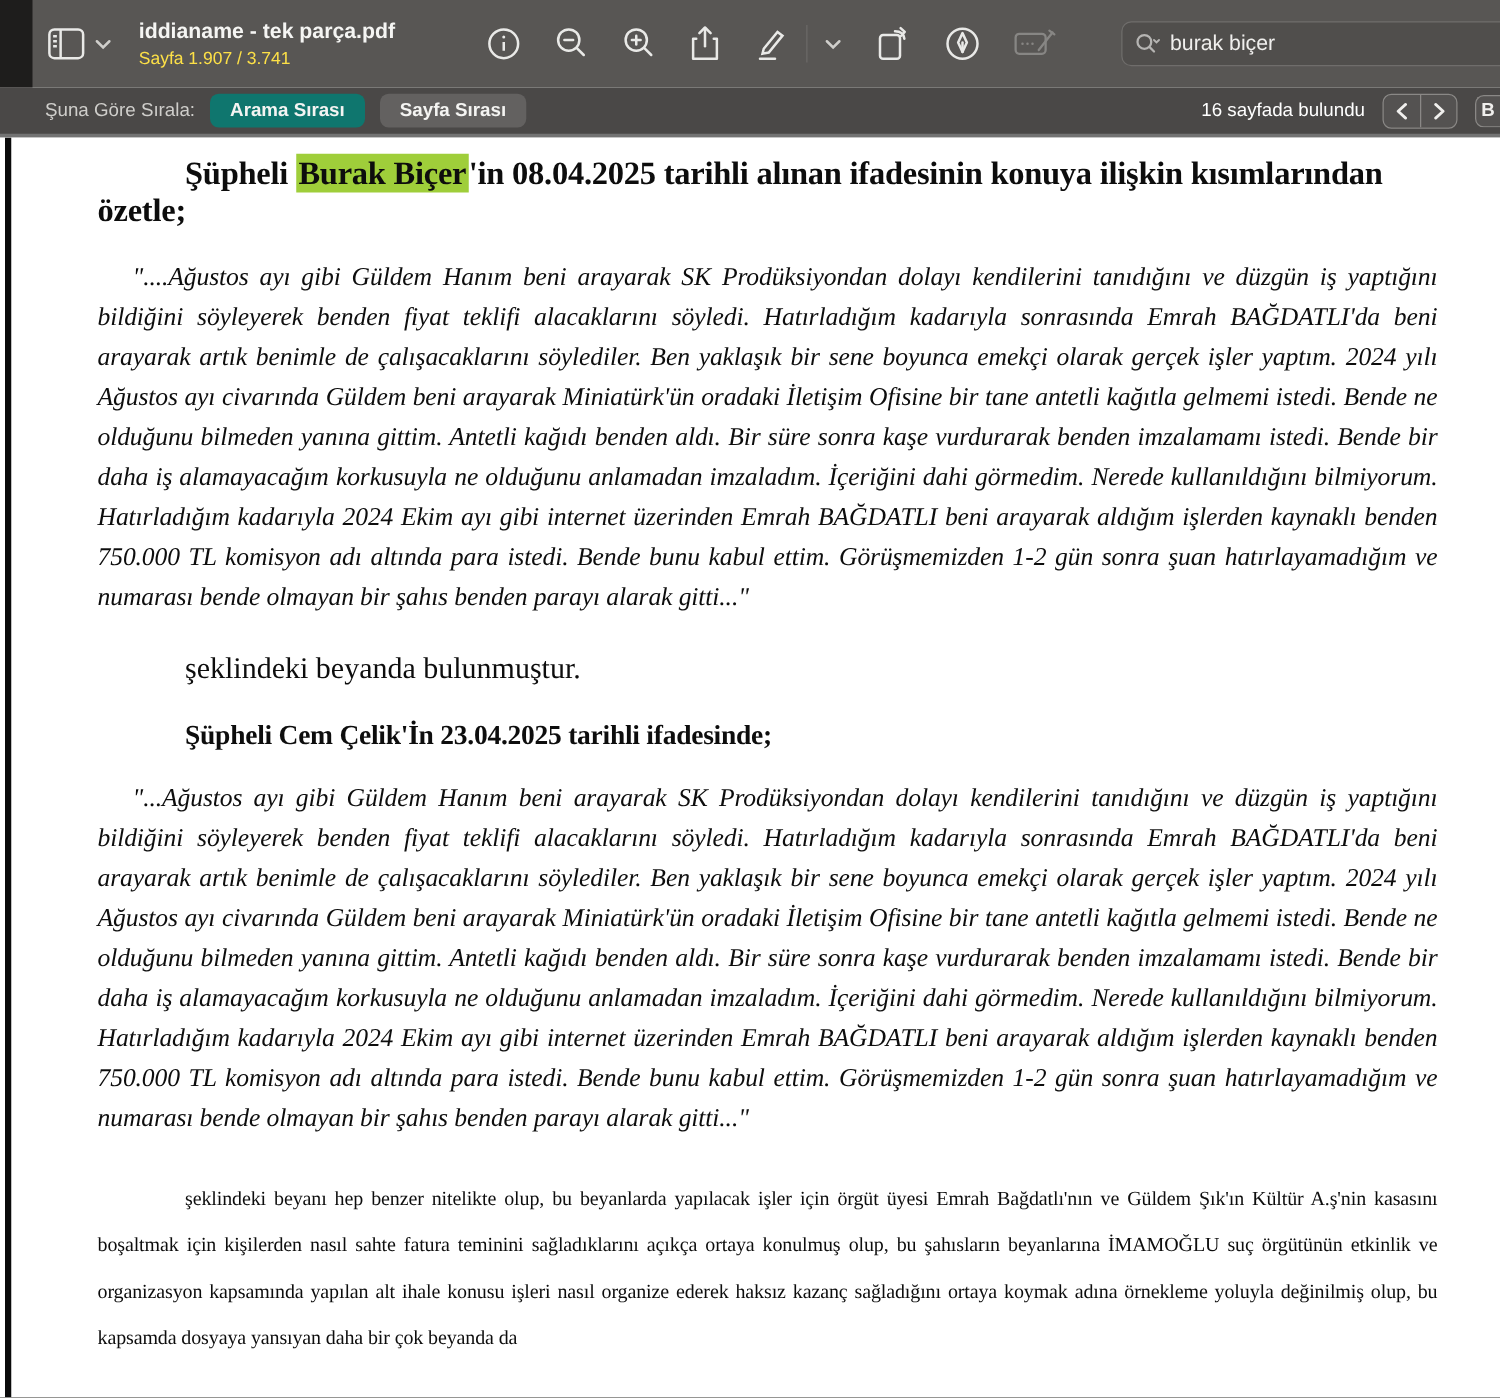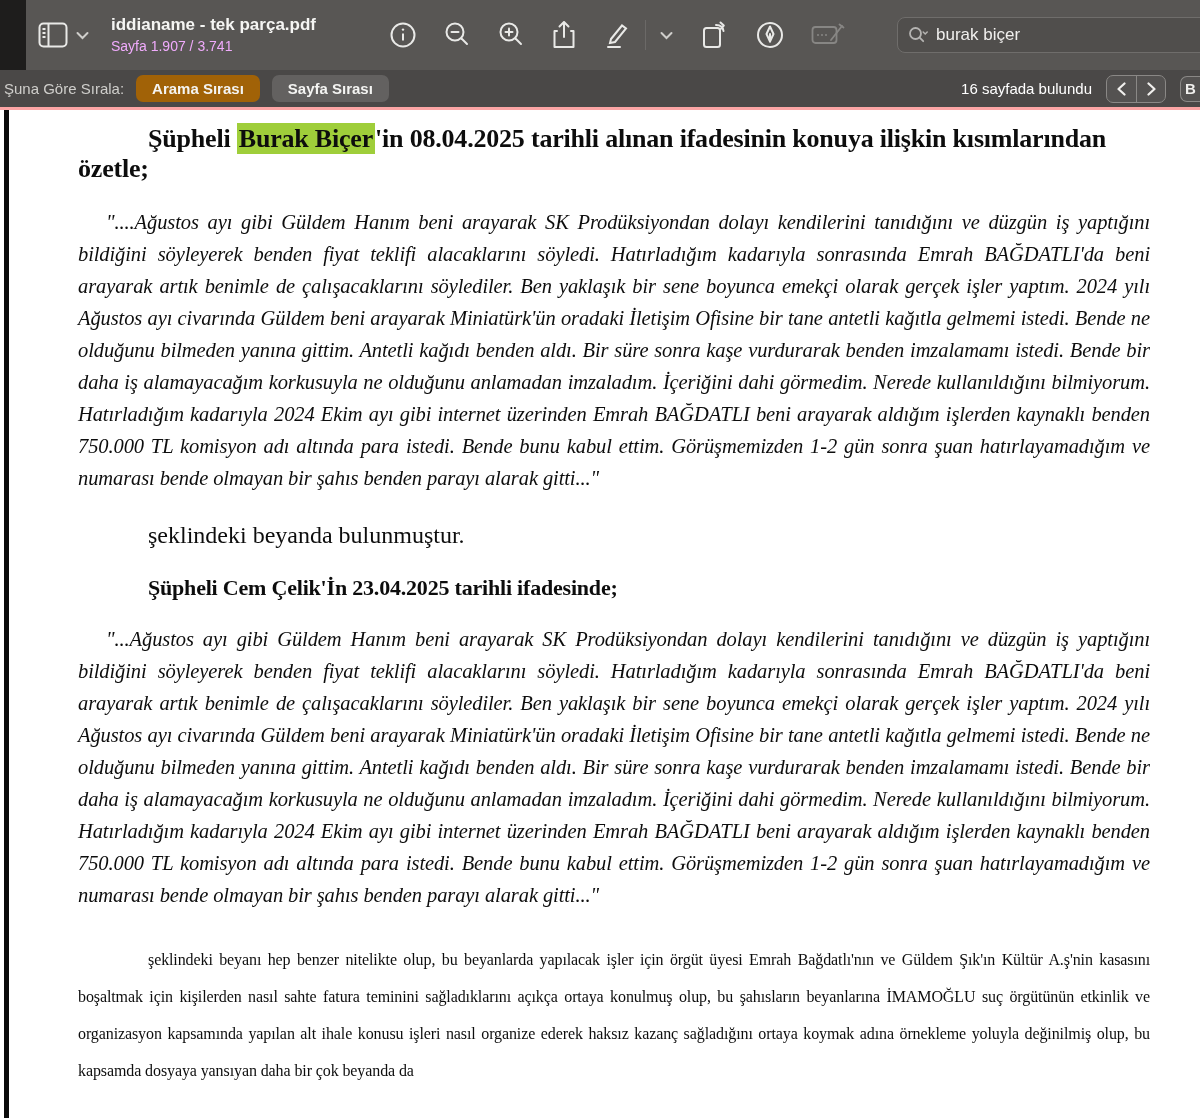--- a/index.html
+++ b/index.html
@@ -11,42 +11,42 @@
   
   .toolbar{
     position:absolute;top:0;left:0;width:1200px;height:70px;
     background:#585654;display:flex;align-items:center;color:#ececea;
   }
   .left-strip{width:26px;height:70px;background:#1e1d1c;flex:0 0 auto;}
   .sidebar-group{display:flex;align-items:center;gap:8px;margin-left:12px;cursor:default;}
   .icon-btn{display:flex;align-items:center;justify-content:center;background:none;border:none;color:#e9e9e7;padding:0;}
   .title-block{margin-left:22px;line-height:1.2;min-width:250px;}
   .title-main{font-size:17px;font-weight:bold;color:#f5f5f3;}
-  .title-sub{font-size:14px;color:#f0abfc;margin-top:2px;}
+  .title-sub{font-size:14px;color:#fde047;margin-top:2px;}
   .tools{display:flex;align-items:center;margin-left:28px;gap:26px;}
   .divider{width:1px;height:30px;background:#6b6967;margin:0 -12px;}
   .disabled{opacity:.42;}
   .search-field{
     margin-left:26px;display:flex;align-items:center;gap:6px;
     background:#504e4c;border:1px solid #6f6d6b;border-radius:8px 0 0 8px;
     height:36px;width:312px;padding:0 10px;color:#cfcecb;
   }
   .search-field input{
     background:transparent;border:none;outline:none;color:#f0efed;
     font-size:17px;font-family:"Liberation Sans",sans-serif;width:230px;
   }
   
   .filterbar{
     position:absolute;top:70px;left:0;width:1200px;height:40px;
-    background:#4a4847;border-bottom:3px solid #fca5a5;
-    display:flex;align-items:center;color:#d6d5d3;font-size:15px;
+    background:#4a4847;border-bottom:3px solid #737373;
+    display:flex;align-items:center;color:#d6d5d3;font-size:15px;padding-left:32px;
   }
   .sort-label{margin-left:4px;color:#cfcecb;}
   .seg-btn{
-    margin-left:12px;background:#a16207;border:none;border-radius:7px;
+    margin-left:12px;background:#0f766e;border:none;border-radius:7px;
     color:#f4f4f2;font-weight:bold;font-size:15px;padding:5px 16px;
     font-family:"Liberation Sans",sans-serif;
   }
   .seg-btn.inactive{background:#636160;text-align:center;}
   .spacer{flex:1;}
   .results-text{color:#ffffff;font-size:15px;margin-right:14px;}
   .nav-group{display:flex;border:1px solid #8a8886;border-radius:7px;overflow:hidden;margin-right:14px;}
   .nav-btn{
     background:rgba(255,255,255,.06);border:none;color:#f0efed;
     width:29px;height:26px;font-size:15px;font-weight:bold;line-height:1;

